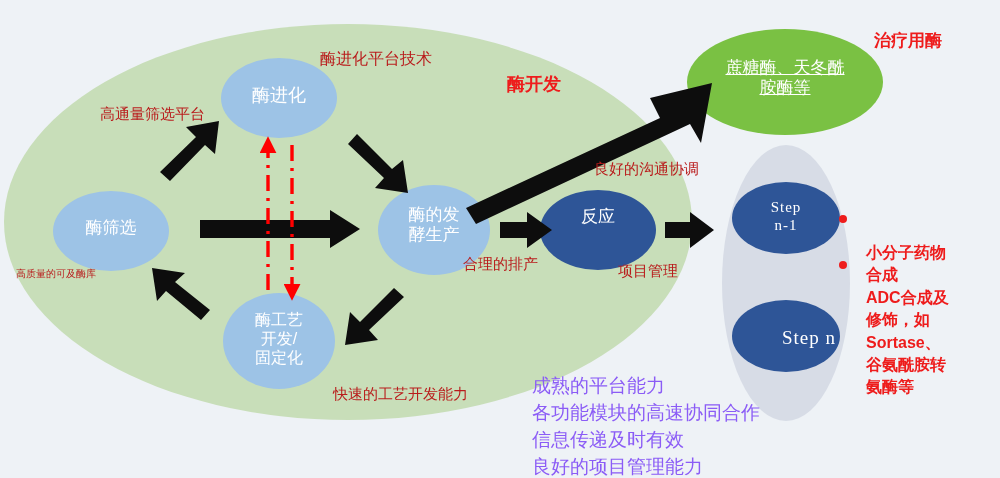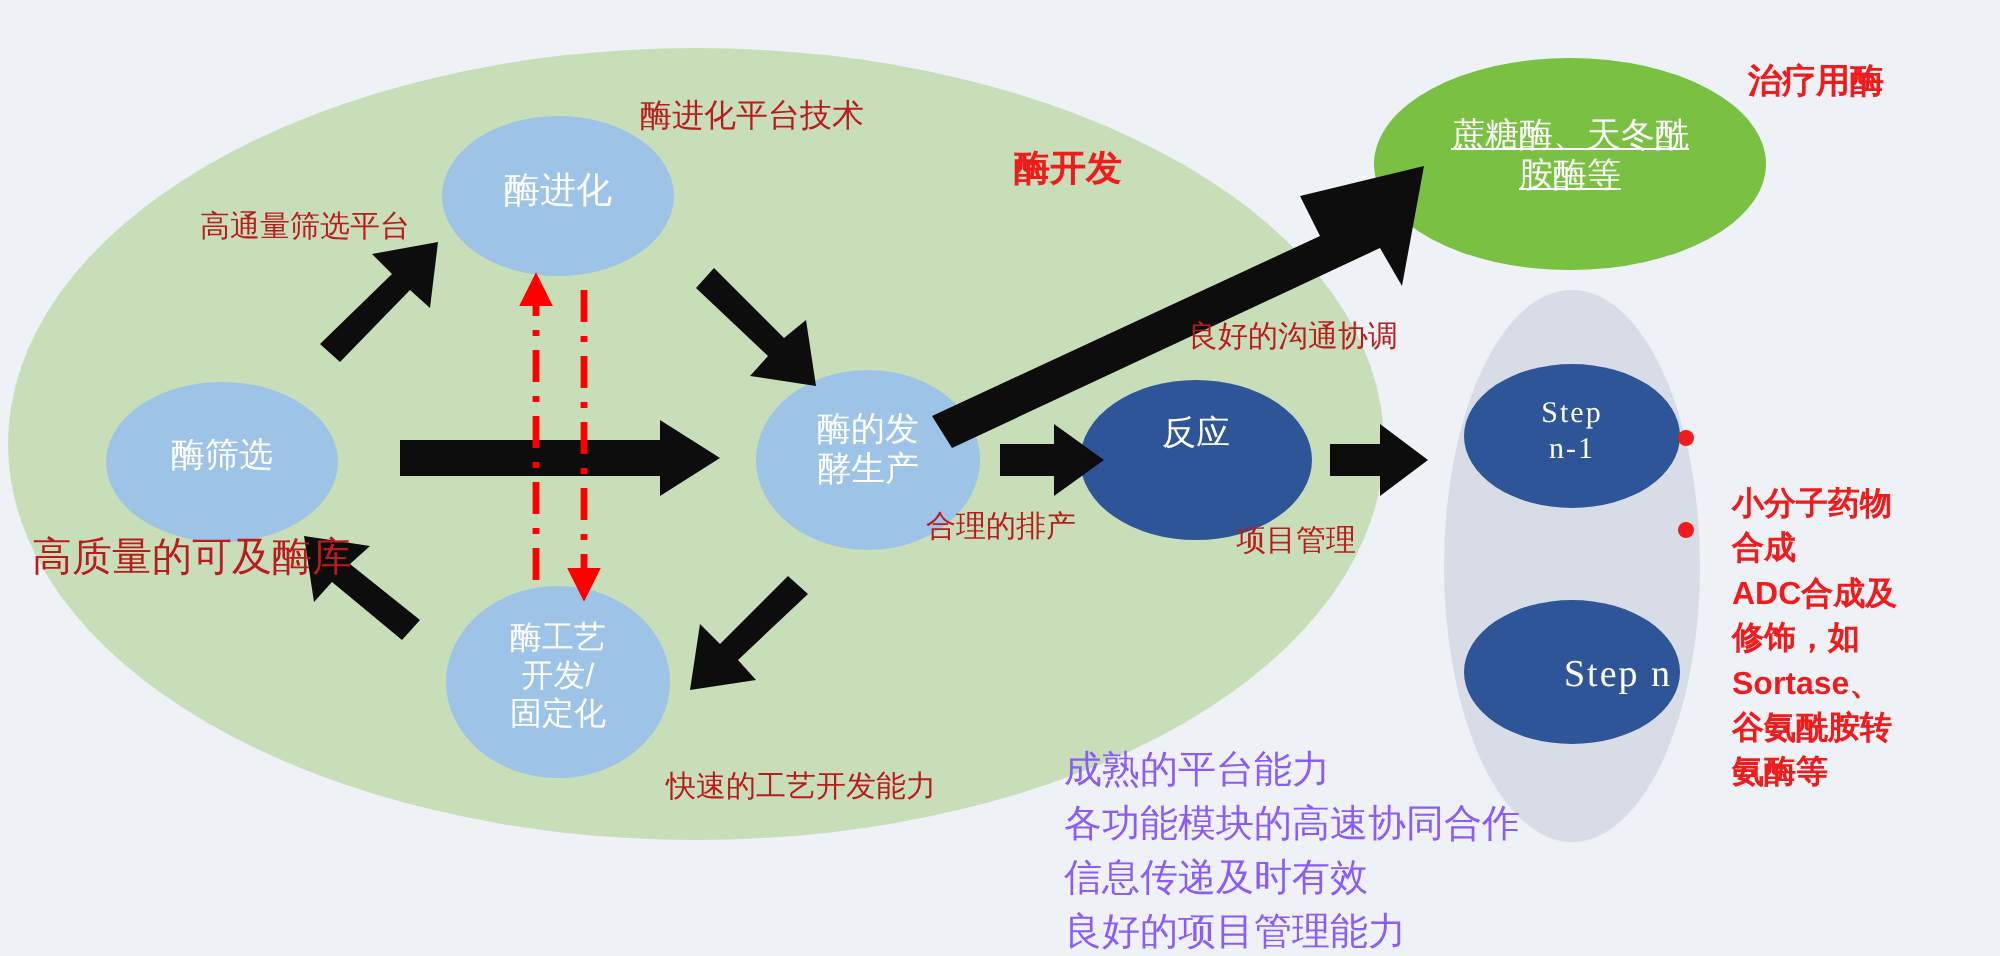--- a/index.html
+++ b/index.html
@@ -127,21 +127,21 @@
     <div>Step</div>
     <div>n-1</div>
   </div>
 
   <div class="node-txt mono" style="left:736px;top:327px;width:100px;font-size:19px;text-align:right;">
     <div>Step n</div>
   </div>
 
   <div class="lbl" style="left:100px;top:105px;font-size:15px;">高通量筛选平台</div>
 
-  <div class="lbl" style="left:16px;top:268px;font-size:20px;text-align:center;">高质量的可及酶库</div>
+  <div class="lbl" style="left:16px;top:268px;font-size:10px;text-align:center;">高质量的可及酶库</div>
 
   <div class="lbl" style="left:313px;top:385px;font-size:15px;margin-left:20px;">快速的工艺开发能力</div>
 
   <div class="lbl" style="left:463px;top:255px;font-size:15px;">合理的排产</div>
 
   <div class="lbl" style="left:594px;top:160px;font-size:15px;">良好的沟通协调</div>
 
   <div class="lbl" style="left:618px;top:262px;font-size:15px;">项目管理</div>
 
   <div style="position:absolute;left:532px;top:373px;font-size:19px;color:#8b5cf6;line-height:1.42;">

